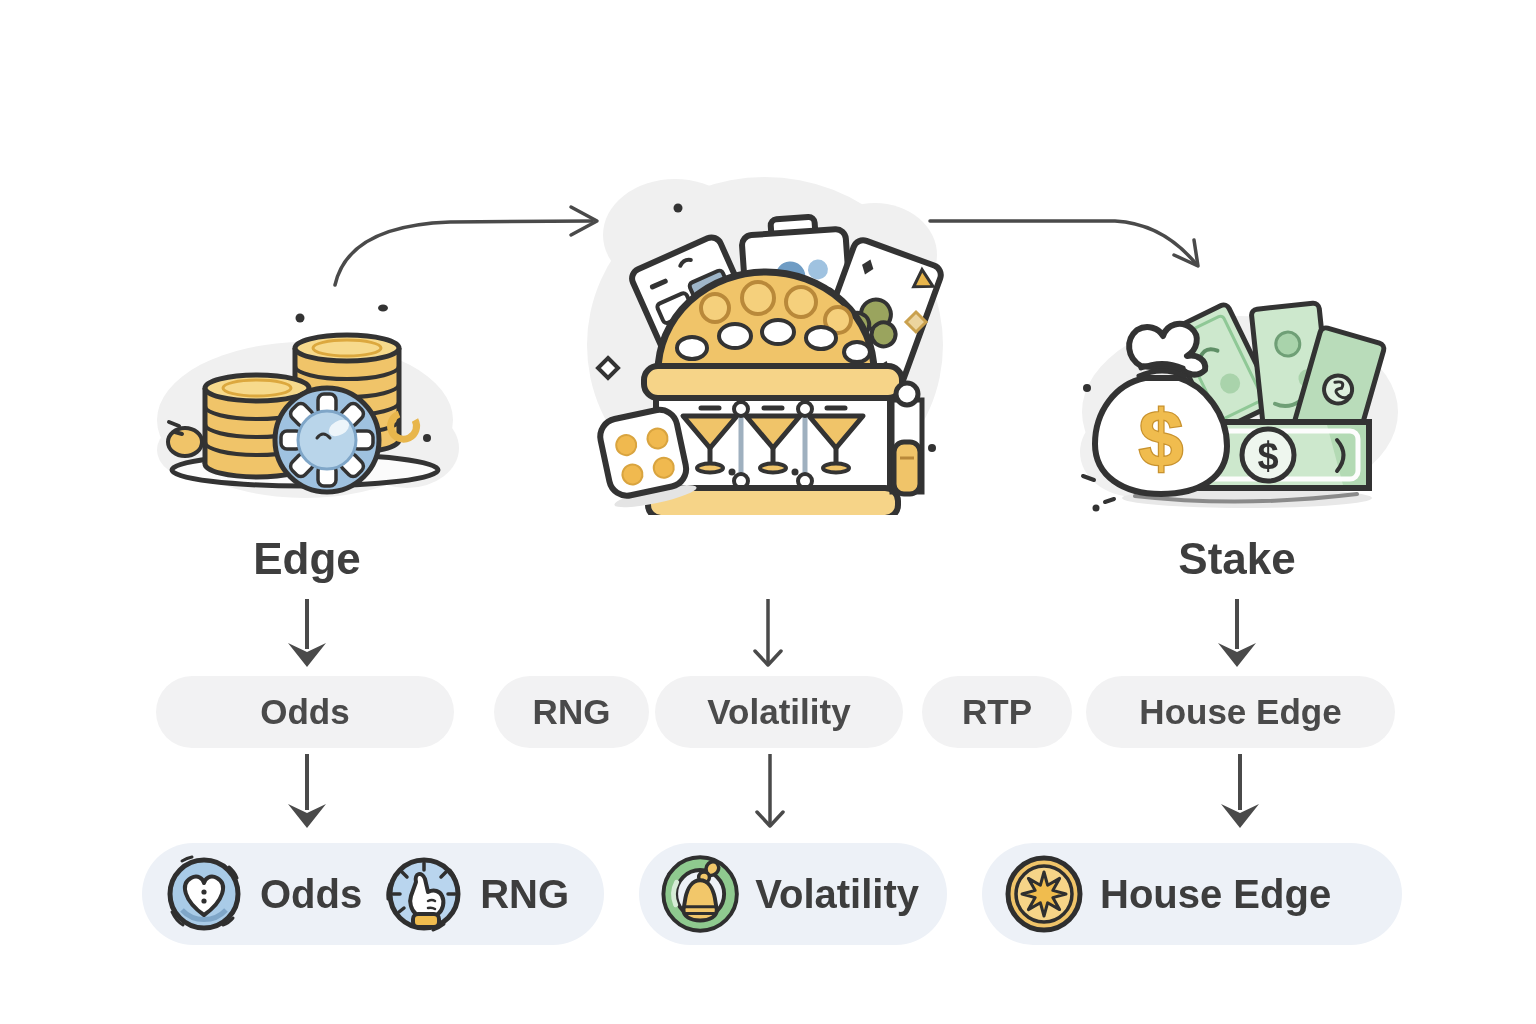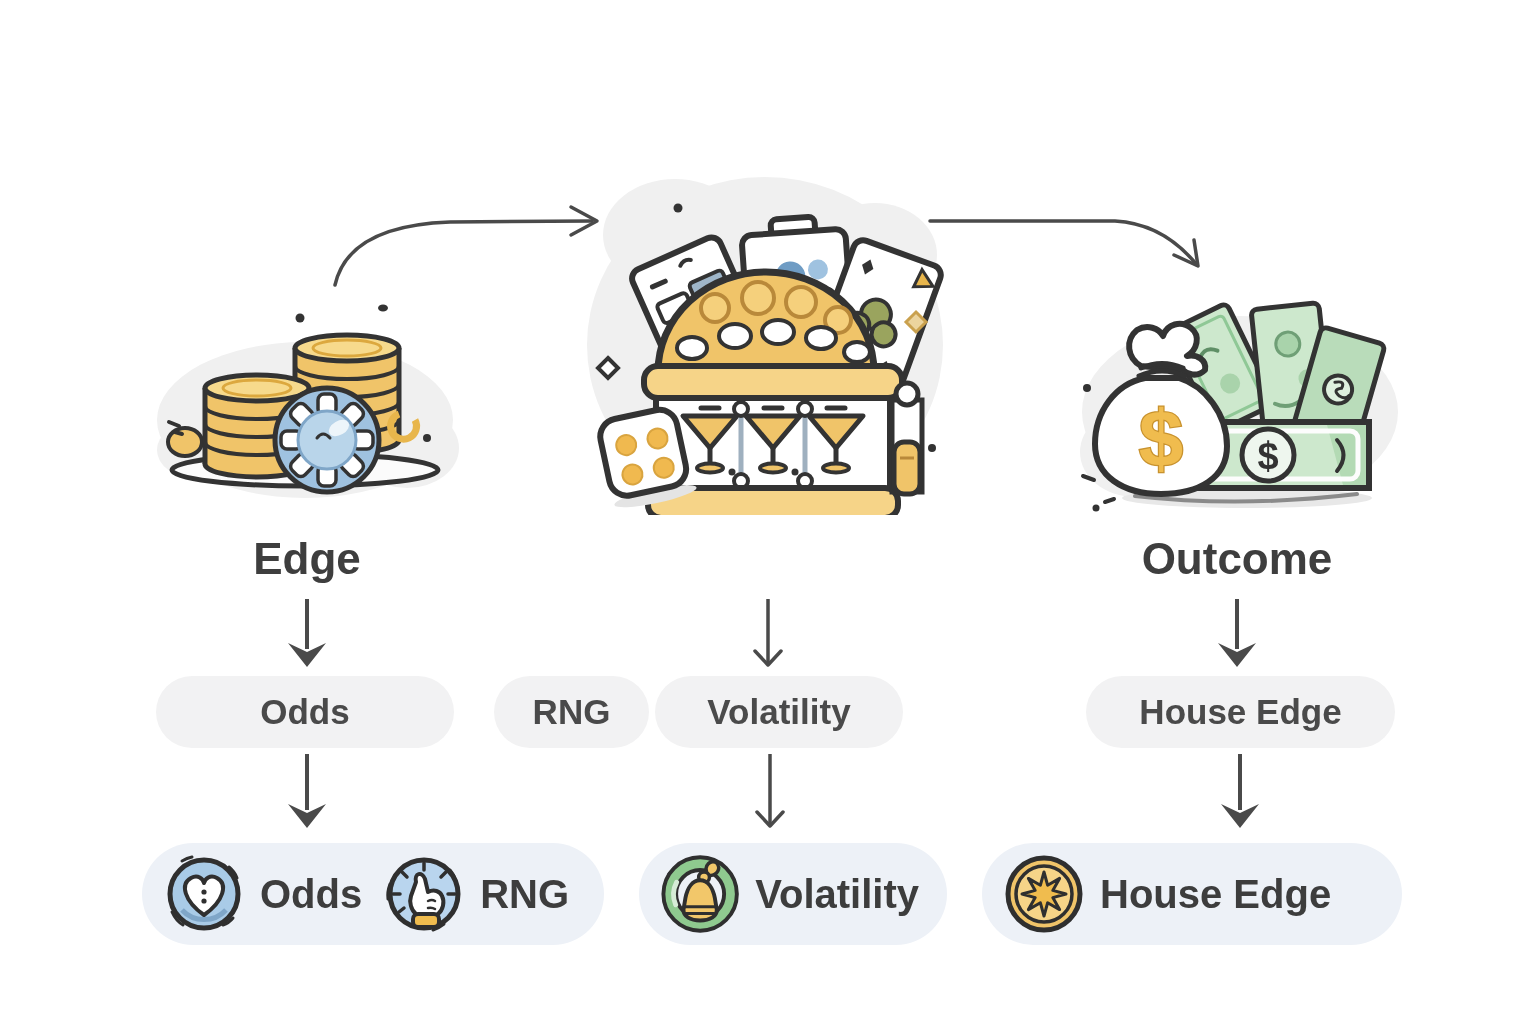--- a/index.html
+++ b/index.html
@@ -245,38 +245,39 @@
   <svg class="abs" style="left:320px;top:203px;" width="300" height="100" viewBox="0 0 300 100">
     <path d="M15 82 C 25 38 70 21 130 19 L 272 18" fill="none" stroke="#4a4a4a" stroke-width="3.5" stroke-linecap="round"></path>
     <polyline points="251,4 277,18 251,32" fill="none" stroke="#4a4a4a" stroke-width="3.5" stroke-linecap="round" stroke-linejoin="round"></polyline>
   </svg>
   <svg class="abs" style="left:925px;top:203px;" width="290" height="95" viewBox="0 0 290 95">
     <path d="M5 18 L 190 18 C 228 20 254 40 272 62" fill="none" stroke="#4a4a4a" stroke-width="3.5" stroke-linecap="round"></path>
     <polyline points="249,52 273,63 269,37" fill="none" stroke="#4a4a4a" stroke-width="3.5" stroke-linecap="round" stroke-linejoin="round"></polyline>
   </svg>
 
   <div class="abs stage-label" style="left:307px;">Edge</div>
-  <div class="abs stage-label" style="left:1237px;">Outcome</div>
+  <div class="abs stage-label" style="left:1237px;">Stake</div>
 
   <svg class="abs" style="left:285px;top:597px;" width="44" height="76" viewBox="0 0 44 76">
     <line x1="22" y1="2" x2="22" y2="52" stroke="#4a4a4a" stroke-width="4"></line>
     <polygon points="3,46 22,70 41,46 22,55" fill="#4a4a4a"></polygon>
   </svg>
   <svg class="abs" style="left:746px;top:597px;" width="44" height="76" viewBox="0 0 44 76">
     <line x1="22" y1="2" x2="22" y2="66" stroke="#4a4a4a" stroke-width="3.5"></line>
     <polyline points="9,54 22,68 35,54" fill="none" stroke="#4a4a4a" stroke-width="3.5" stroke-linecap="round" stroke-linejoin="round"></polyline>
   </svg>
   <svg class="abs" style="left:1215px;top:597px;" width="44" height="76" viewBox="0 0 44 76">
     <line x1="22" y1="2" x2="22" y2="52" stroke="#4a4a4a" stroke-width="4"></line>
     <polygon points="3,46 22,70 41,46 22,55" fill="#4a4a4a"></polygon>
   </svg>
 
   <div class="abs pill" style="left:156px;width:298px;">Odds</div>
   <div class="abs pill" style="left:494px;width:155px;">RNG</div>
   <div class="abs pill" style="left:655px;width:248px;">Volatility</div>
+  <div class="abs pill" style="left:922px;width:150px;">RTP</div>
   <div class="abs pill" style="left:1086px;width:309px;">House Edge</div>
 
   <svg class="abs" style="left:285px;top:752px;" width="44" height="82" viewBox="0 0 44 82">
     <line x1="22" y1="2" x2="22" y2="58" stroke="#4a4a4a" stroke-width="4"></line>
     <polygon points="3,52 22,76 41,52 22,61" fill="#4a4a4a"></polygon>
   </svg>
   <svg class="abs" style="left:748px;top:752px;" width="44" height="82" viewBox="0 0 44 82">
     <line x1="22" y1="2" x2="22" y2="72" stroke="#4a4a4a" stroke-width="3.5"></line>
     <polyline points="9,60 22,74 35,60" fill="none" stroke="#4a4a4a" stroke-width="3.5" stroke-linecap="round" stroke-linejoin="round"></polyline>
   </svg>

